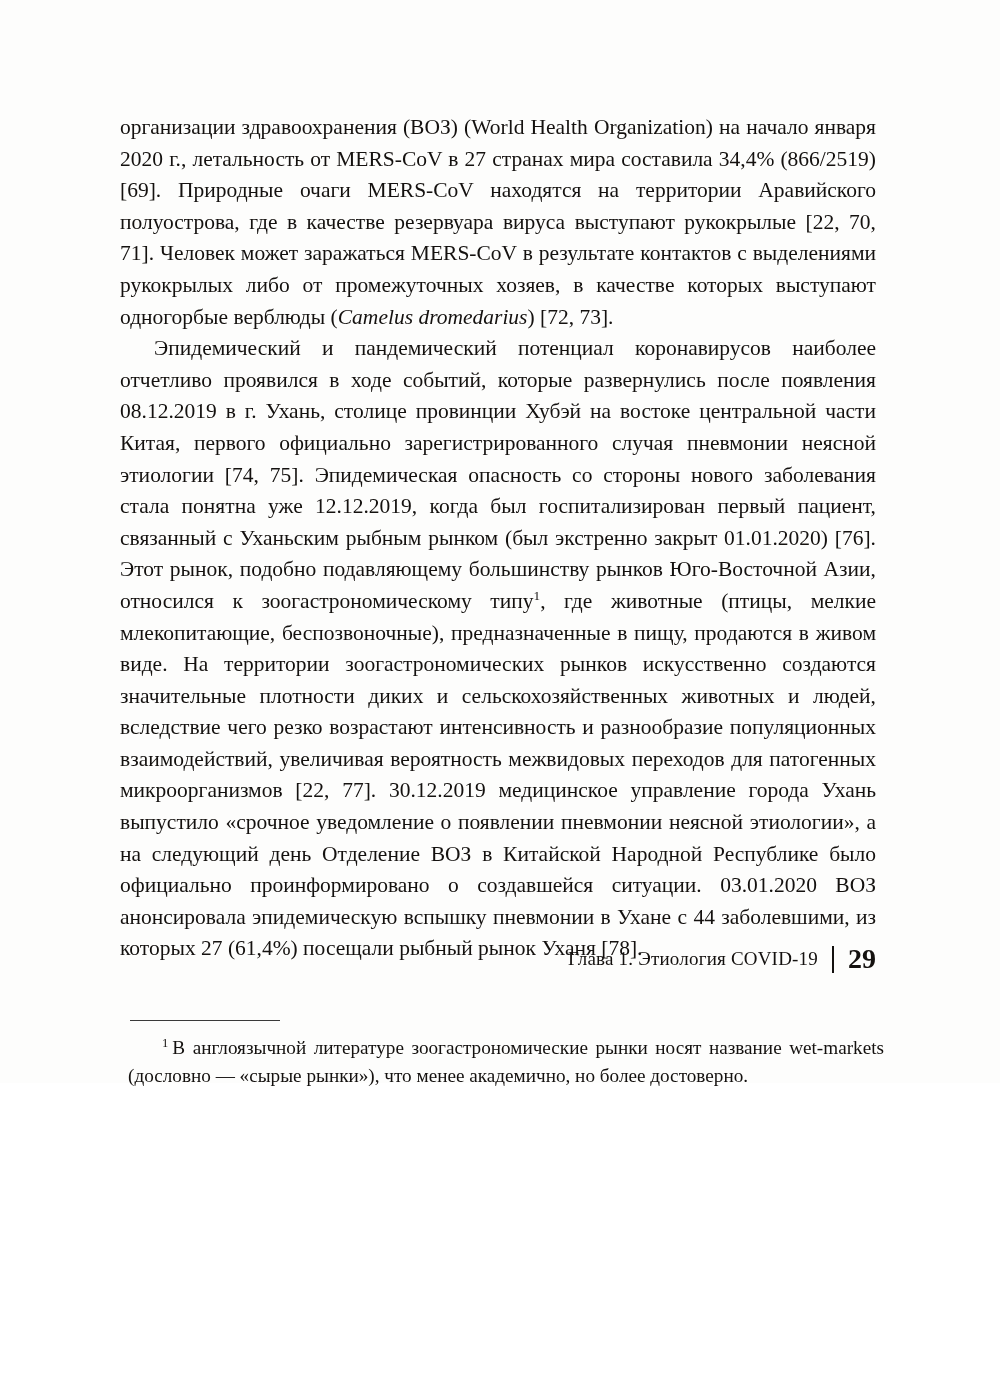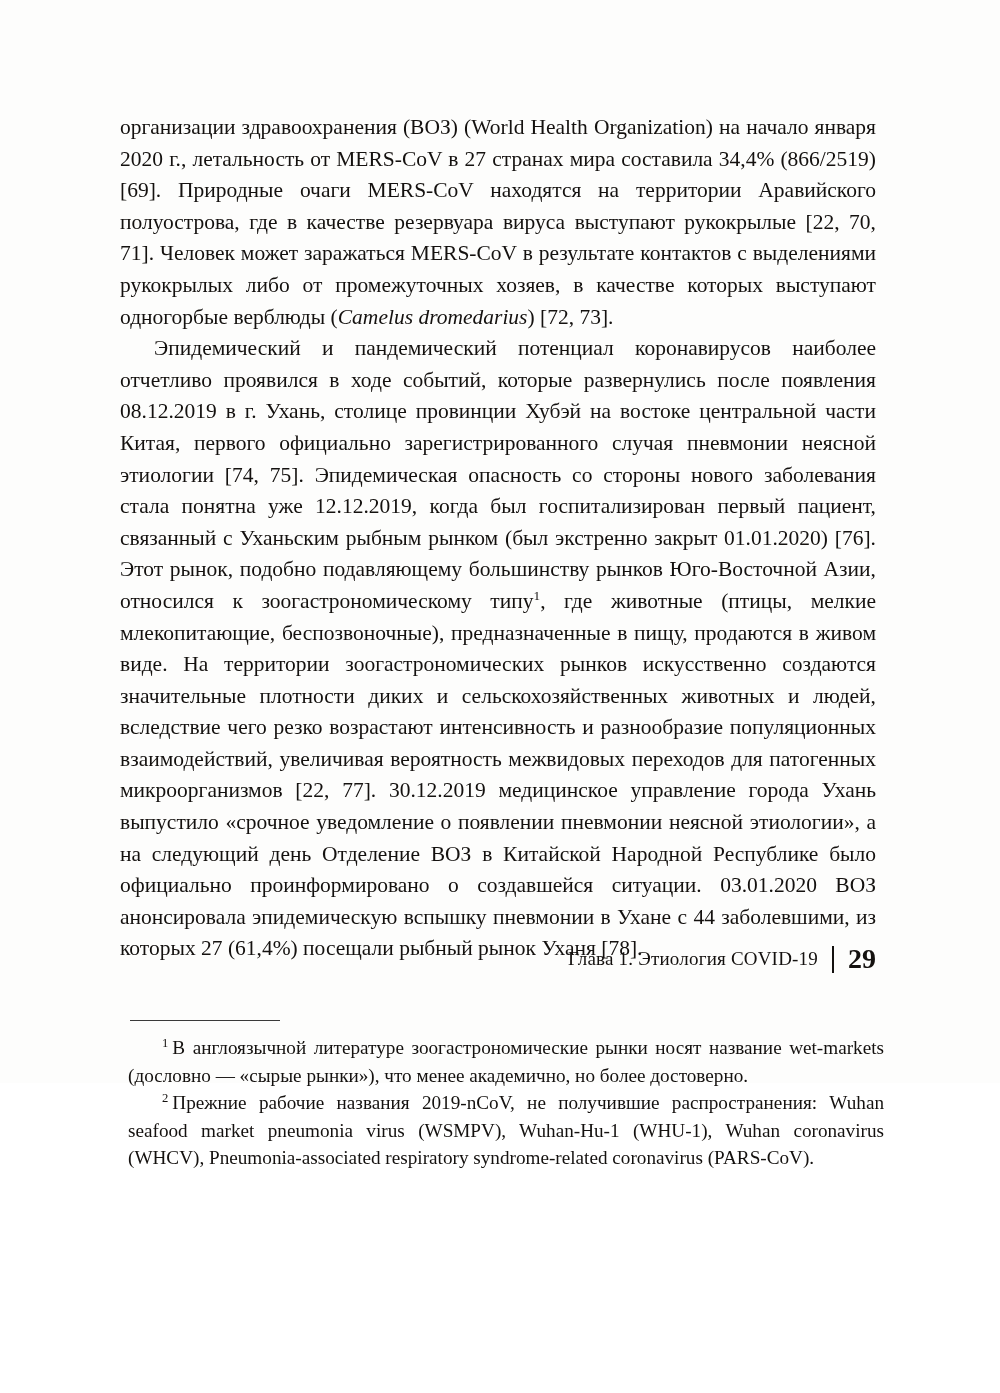--- a/index.html
+++ b/index.html
@@ -108,21 +108,20 @@
     <p class="no-indent">организации здравоохранения (ВОЗ) (World Health Organization) на начало января 2020 г., летальность от MERS-CoV в 27 странах мира составила 34,4% (866/2519) [69]. Природные очаги MERS-CoV находятся на территории Аравийского полуострова, где в качестве резервуара вируса выступают рукокрылые [22, 70, 71]. Человек может заражаться MERS-CoV в результате контактов с выделениями рукокрылых либо от промежуточных хозяев, в качестве которых выступают одногорбые верблюды (<span class="ital">Camelus dromedarius</span>) [72, 73].</p>
 
     <p>Эпидемический и пандемический потенциал коронавирусов наиболее отчетливо проявился в ходе событий, которые развернулись после появления 08.12.2019 в г. Ухань, столице провинции Хубэй на востоке центральной части Китая, первого официально зарегистрированного случая пневмонии неясной этиологии [74, 75]. Эпидемическая опасность со стороны нового заболевания стала понятна уже 12.12.2019, когда был госпитализирован первый пациент, связанный с Уханьским рыбным рынком (был экстренно закрыт 01.01.2020) [76]. Этот рынок, подобно подавляющему большинству рынков Юго-Восточной Азии, относился к зоогастрономическому типу<sup>1</sup>, где животные (птицы, мелкие млекопитающие, беспозвоночные), предназначенные в пищу, продаются в живом виде. На территории зоогастрономических рынков искусственно создаются значительные плотности диких и сельскохозяйственных животных и людей, вследствие чего резко возрастают интенсивность и разнообразие популяционных взаимодействий, увеличивая вероятность межвидовых переходов для патогенных микроорганизмов [22, 77]. 30.12.2019 медицинское управление города Ухань выпустило «срочное уведомление о появлении пневмонии неясной этиологии», а на следующий день Отделение ВОЗ в Китайской Народной Республике было официально проинформировано о создавшейся ситуации. 03.01.2020 ВОЗ анонсировала эпидемическую вспышку пневмонии в Ухане с 44 заболевшими, из которых 27 (61,4%) посещали рыбный рынок Уханя [78].</p>
 
 
   </div>
 
   <div class="footnote-zone">
     <div class="footnote-rule"></div>
     <p class="footnote"><span class="fn-marker">1</span>В англоязычной литературе зоогастрономические рынки носят название wet-markets (дословно — «сырые рынки»), что менее академично, но более достоверно.</p>
-    <p class="footnote"><span class="fn-marker">2</span>Прежние рабочие названия 2019-nCoV, не получившие распространения: Wuhan seafood market pneumonia virus (WSMPV), Wuhan-Hu-1 (WHU-1), Wuhan coronavirus (WHCV), Pneumonia-associated respiratory syndrome-related coronavirus (PARS-CoV).</p>
   </div>
 
   <div class="page-footer">
     <span class="footer-chapter">Глава 1. Этиология COVID-19</span>
     <span class="footer-divider"></span>
     <span class="footer-pagenum">29</span>
   </div>
 
 </div>
 

